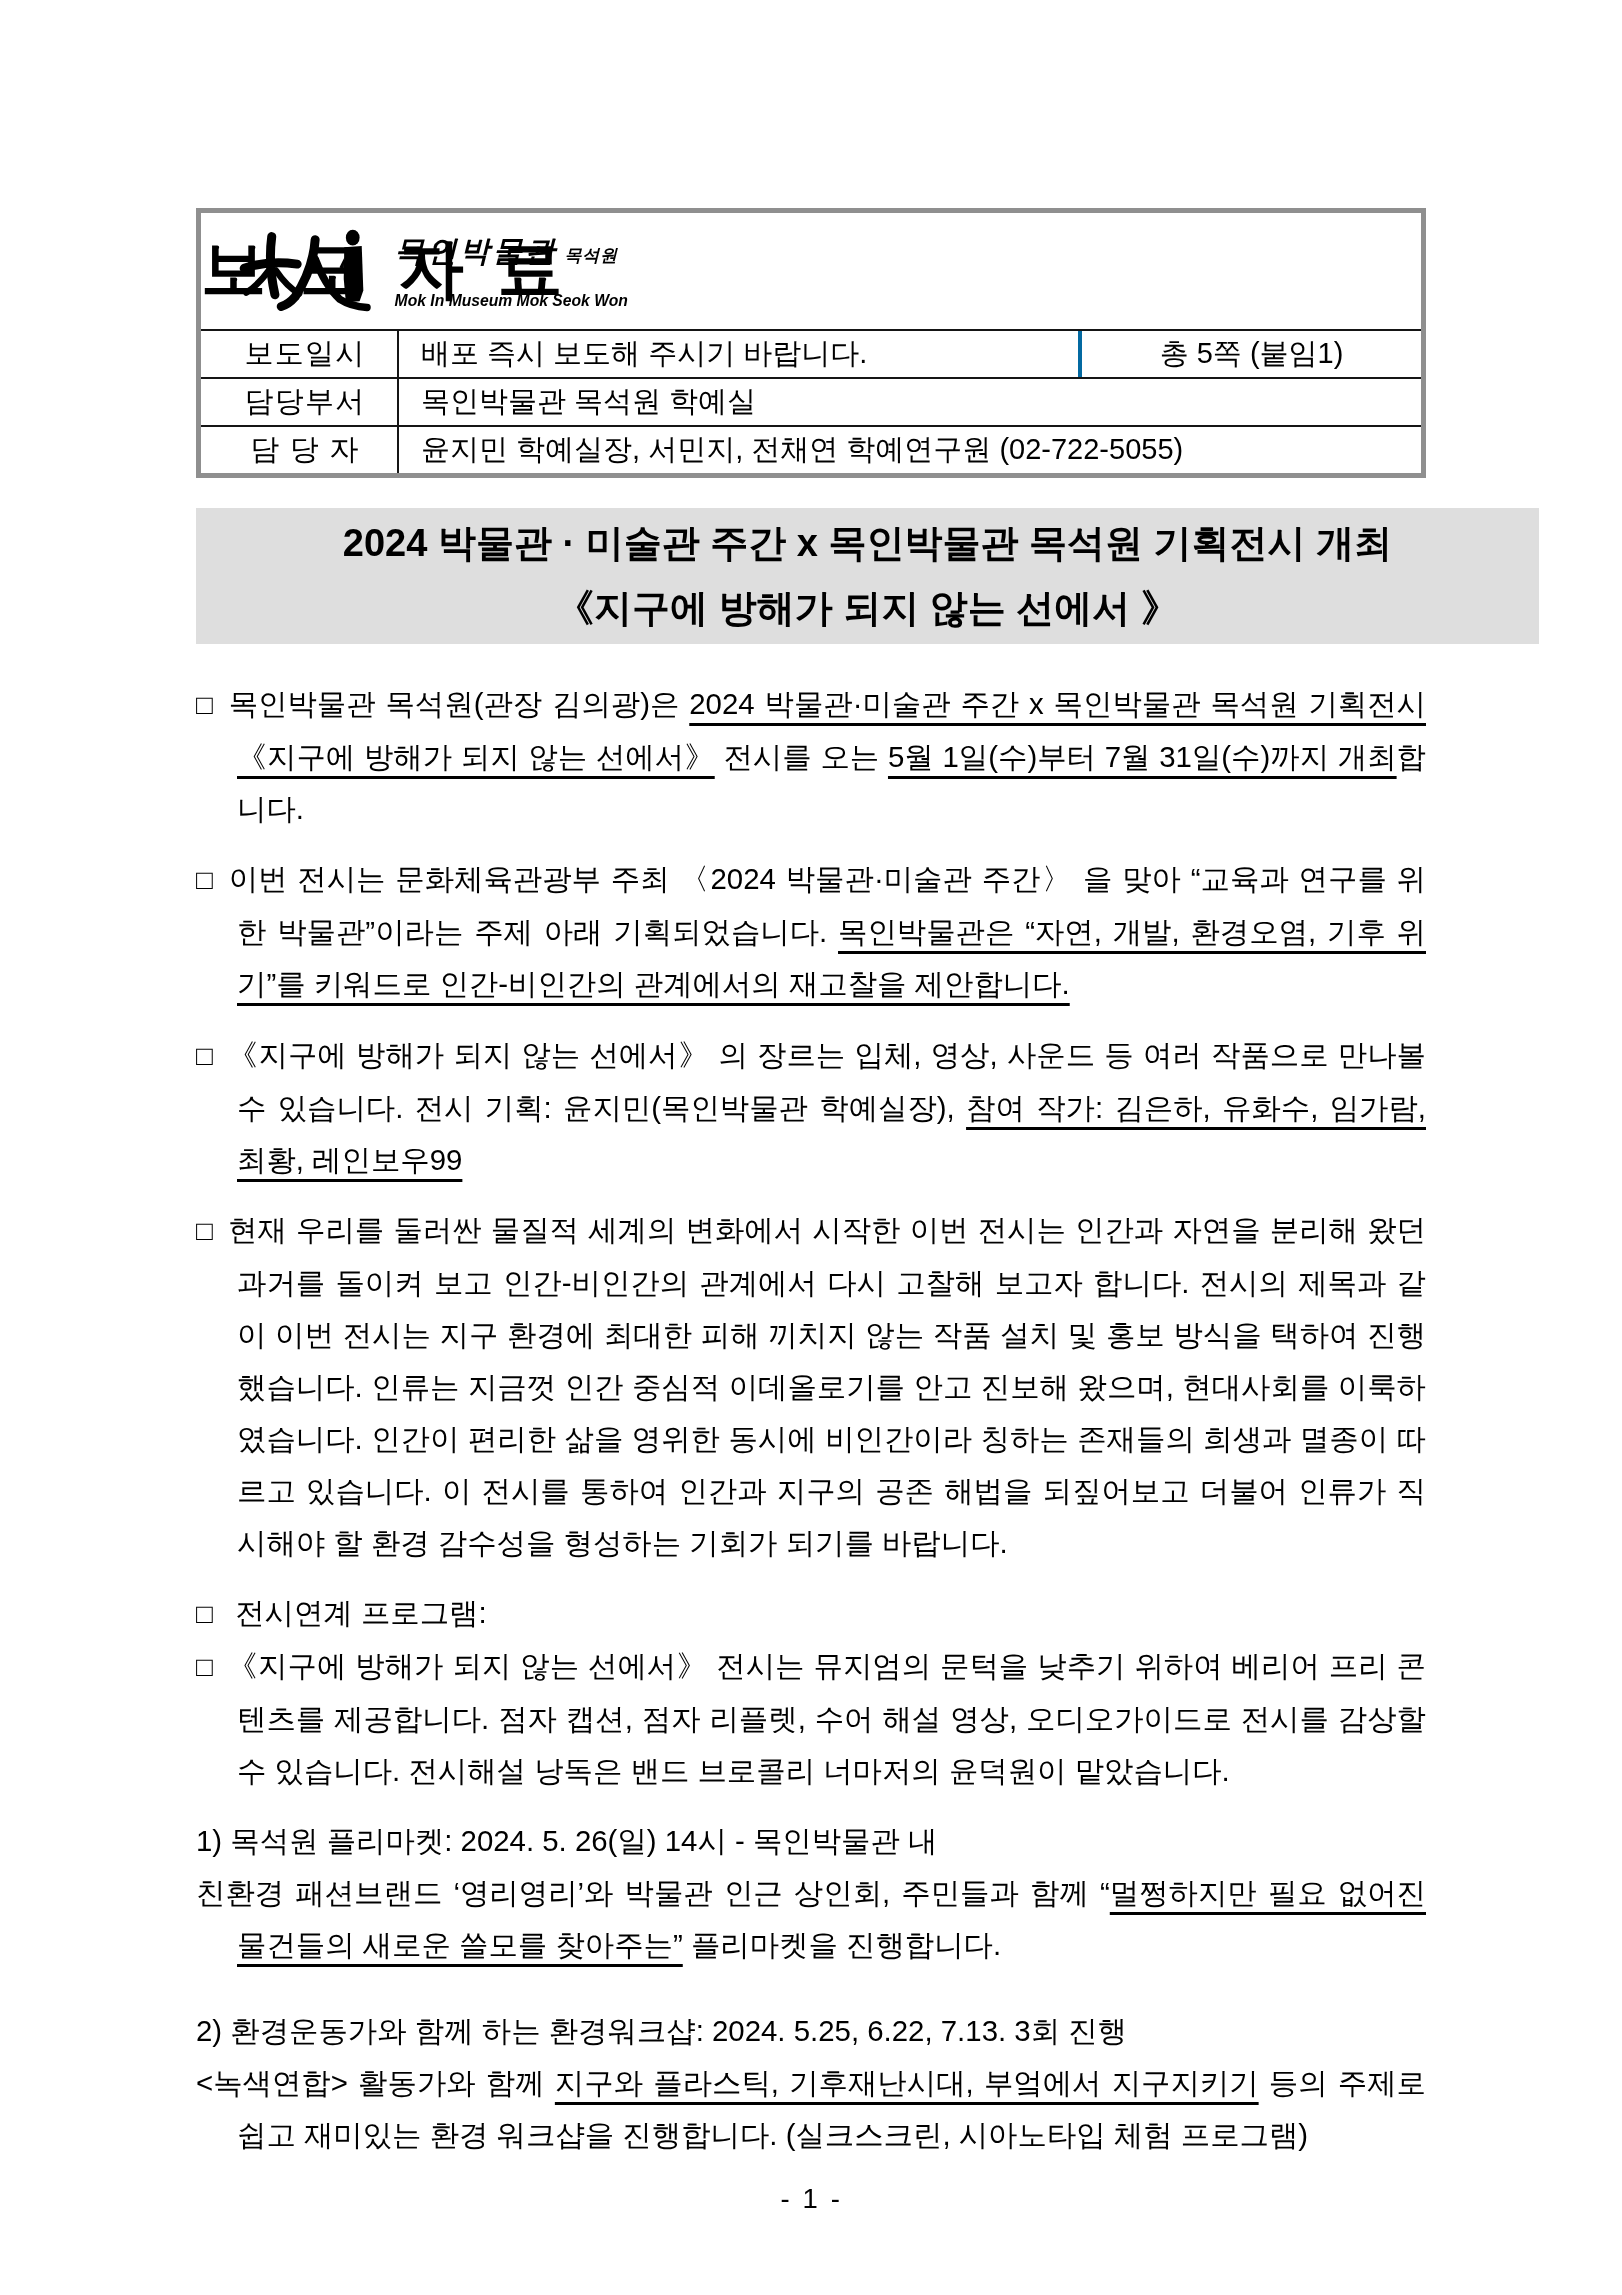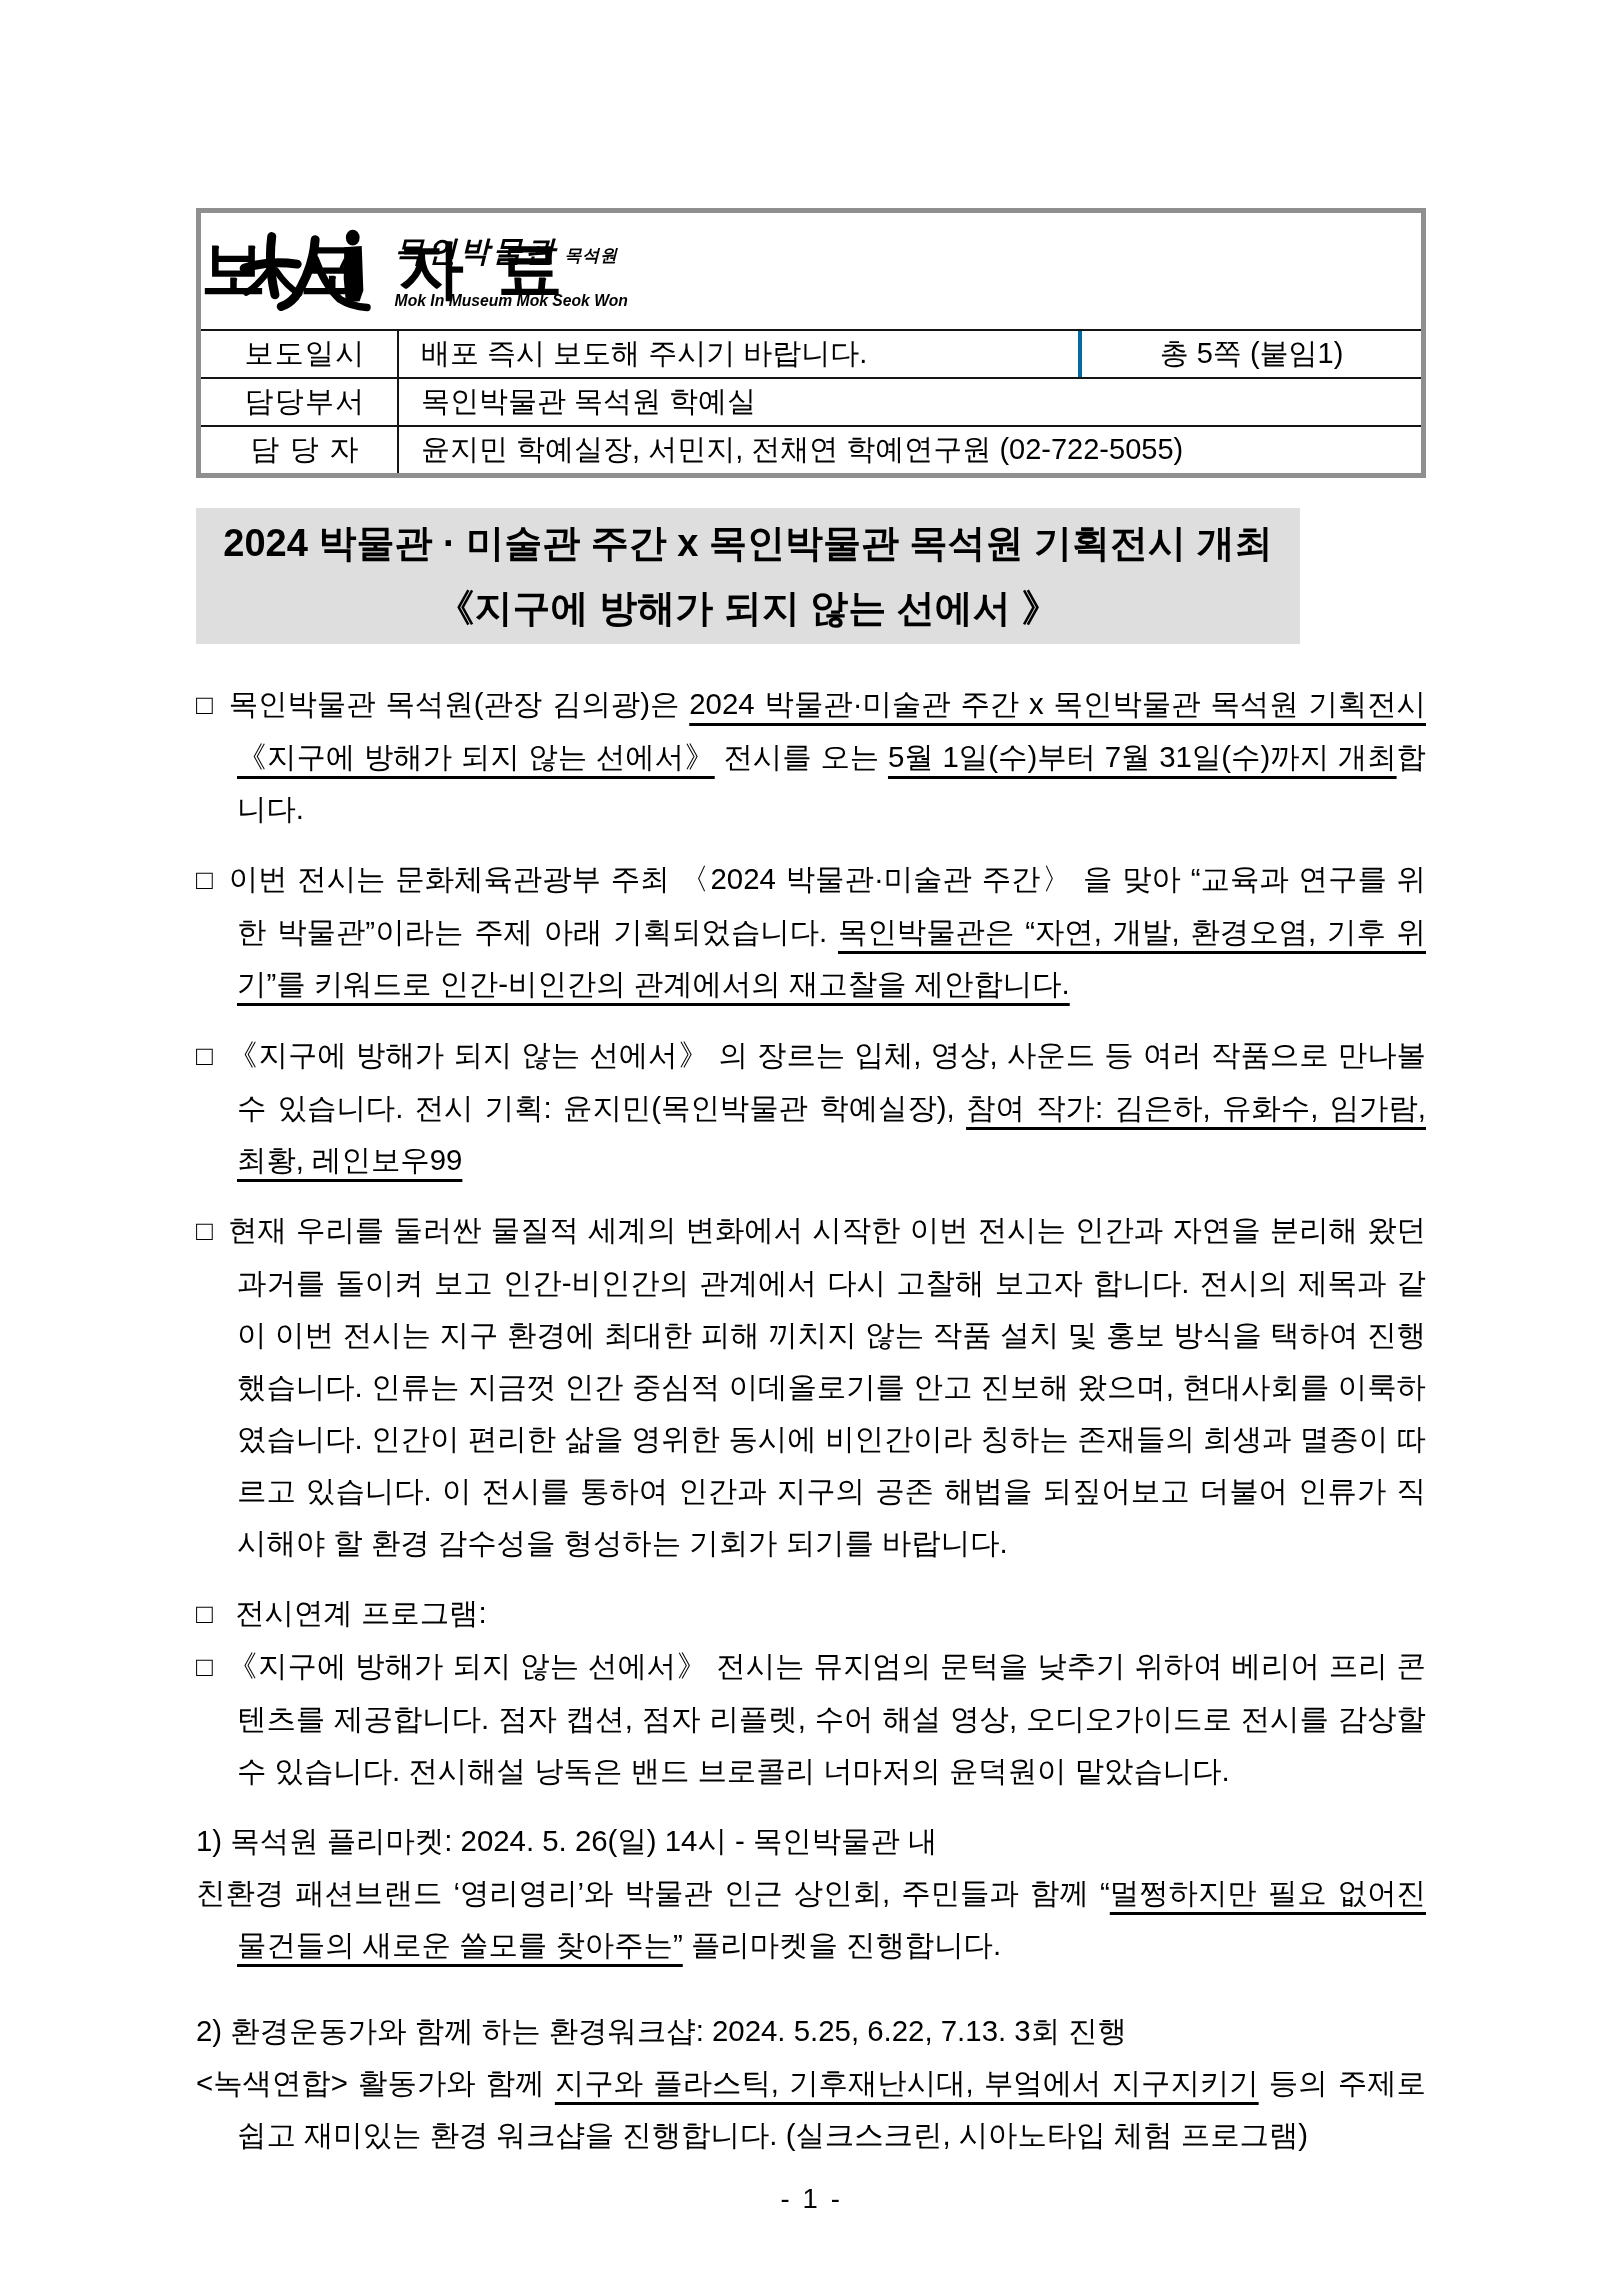--- a/index.html
+++ b/index.html
@@ -29,21 +29,21 @@
     display:flex; align-items:stretch; height:48px;
     border-top:2px solid #151515; font-size:29px; box-sizing:border-box;padding-left:12px;
   }
   .cell { display:flex; align-items:center; box-sizing:border-box; }
   .cell-label { flex:0 0 186px; justify-content:center; border-right:2px solid #151515; letter-spacing:1.3px; }
   .cell-value { flex:1 1 auto; padding-left:22px; }
   .cell-extra { flex:0 0 343px; justify-content:center; border-left:4px solid #0369a1; }
 
   
   .headline {
-    position:absolute; left:196px; top:508px; width:1104px; height:136px;
+    position:absolute; left:196px; top:508px; width:1343px; height:136px;
     background:#dedede; box-sizing:border-box;
     display:flex; flex-direction:column; align-items:center; justify-content:center;
     font-weight:bold; font-size:38px; line-height:65px; text-align:center; white-space:nowrap;
   }
 
   
   .paras { position:absolute; left:196px; top:678px; width:1230px; }
   .para {
     margin:0 0 18.3px 0; font-size:29.4px; line-height:52px; text-align:justify;
     padding-left:41px; text-indent:-41px; color:#000;

